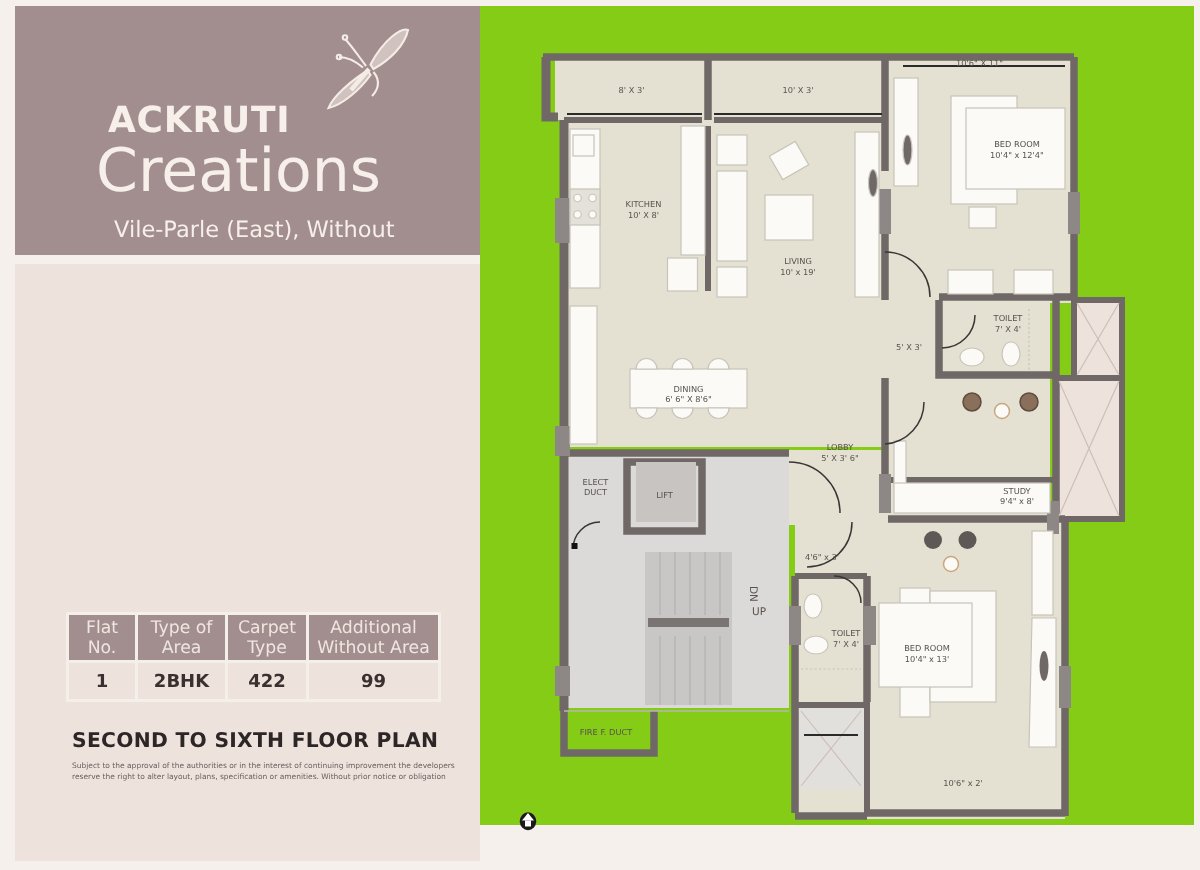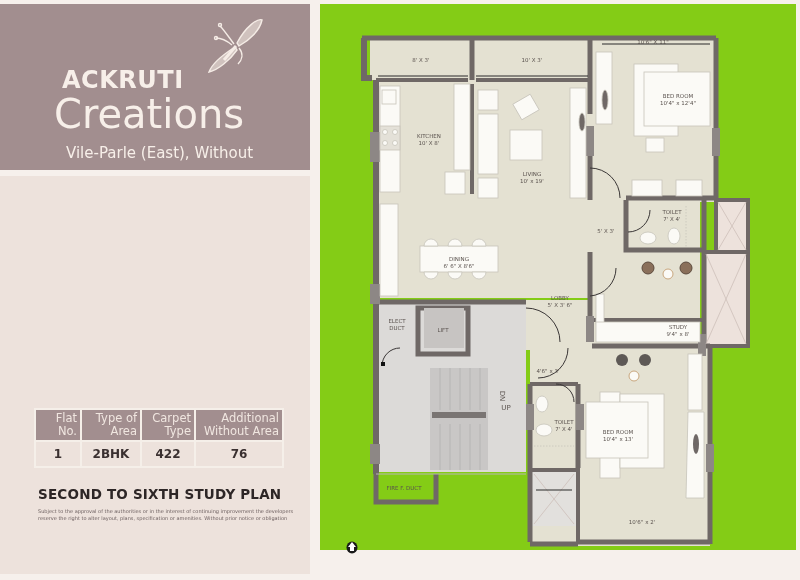--- a/index.html
+++ b/index.html
@@ -1,25 +1,25 @@
 <!DOCTYPE html>
 <html><head>
 <meta charset="utf-8">
 <style>
   html, body { margin:0; padding:0; }
   body { width:800px; height:580px; background:#f6f0ec; position:relative; overflow:hidden; font-family:"DejaVu Sans", sans-serif; }
-  .left-panel { position:absolute; left:0; top:4px; width:310px; height:528px; }
+  .left-panel { position:absolute; left:10px; top:4px; width:310px; height:528px; }
   .brand-box { position:absolute; left:0; top:0; width:310px; height:166px; background:#a28e8f; color:#f7efe9; }
   .brand-ackruti { position:absolute; left:62px; top:62px; font-size:24px; font-weight:bold; letter-spacing:0.5px; }
   .brand-creations { position:absolute; left:54px; top:88px; font-size:40px; line-height:44px; }
   .brand-location { position:absolute; left:66px; top:140px; font-size:15px; }
   .butterfly { position:absolute; left:206px; top:12px; width:60px; height:58px; }
   .info-box { position:absolute; left:0; top:172px; width:310px; height:398px; background:#ede2dc; }
   table.flat { position:absolute; left:34px; top:232px; border-collapse:separate; border-spacing:2px; background:#f5efe9; font-family:"DejaVu Sans", sans-serif; }
-  table.flat th { background:#a28e8f; color:#f0e6e0; font-weight:normal; font-size:11.5px; line-height:13px; text-align:right; padding:2px 3px; vertical-align:top; }
+  table.flat th { background:#a28e8f; color:#f0e6e0; font-weight:normal; font-size:11.5px; line-height:13px; text-align:center; padding:2px 3px; vertical-align:top; }
   table.flat td { background:#ede2dc; color:#3a3030; font-weight:bold; font-size:12px; text-align:center; padding:5px 3px; }
   .floor-title { position:absolute; left:38px; top:310px; font-size:13.5px; font-weight:bold; color:#2d2626; letter-spacing:0.2px; }
   .disclaimer { position:absolute; left:38px; top:332px; width:262px; font-size:5px; line-height:7px; color:#6b5e5e; }
   .right-panel { position:absolute; left:320px; top:4px; width:476px; height:546px; background:#84cc16; }
   .plan { position:absolute; left:0; top:0; }
   .compass { position:absolute; left:26px; top:536px; width:12px; height:14px; }
   .lbl { font-family:"DejaVu Sans", sans-serif; fill:#5a524e; font-size:5.5px; text-anchor:middle; }
 </style>
 </head>
 <body>
@@ -51,25 +51,25 @@
           <th style="width:52px">Type of Area</th>
           <th style="width:46px">Carpet Type</th>
           <th style="width:80px">Additional Without Area</th>
         </tr>
       </thead>
       <tbody>
         <tr>
           <td>1</td>
           <td>2BHK</td>
           <td>422</td>
-          <td>76</td>
+          <td>99</td>
         </tr>
       </tbody>
     </table>
-    <div class="floor-title">SECOND TO SIXTH STUDY PLAN</div>
+    <div class="floor-title">SECOND TO SIXTH FLOOR PLAN</div>
     <div class="disclaimer">Subject to the approval of the authorities or in the interest of continuing improvement the developers reserve the right to alter layout, plans, specification or amenities. Without prior notice or obligation</div>
   </div>
 </div>
 
 <div class="right-panel">
   <svg class="plan" width="476" height="570" viewBox="0 0 476 570">
 
     <g>
       <rect x="50" y="34" width="220" height="42" fill="#e4e1d2"></rect>
       <rect x="56" y="76" width="214" height="218" fill="#e4e1d2"></rect>

